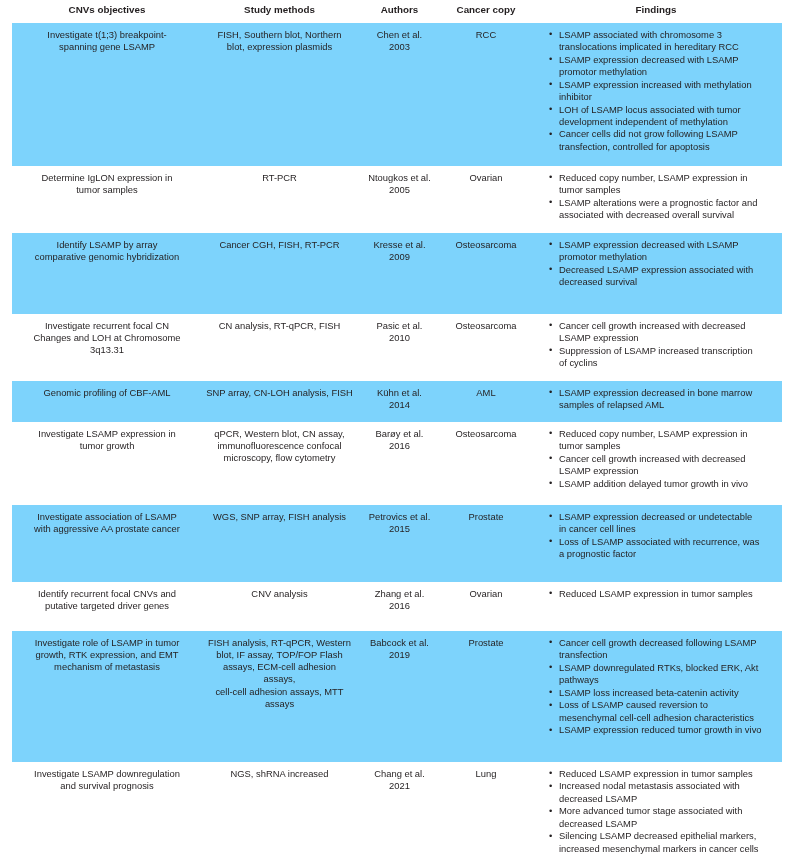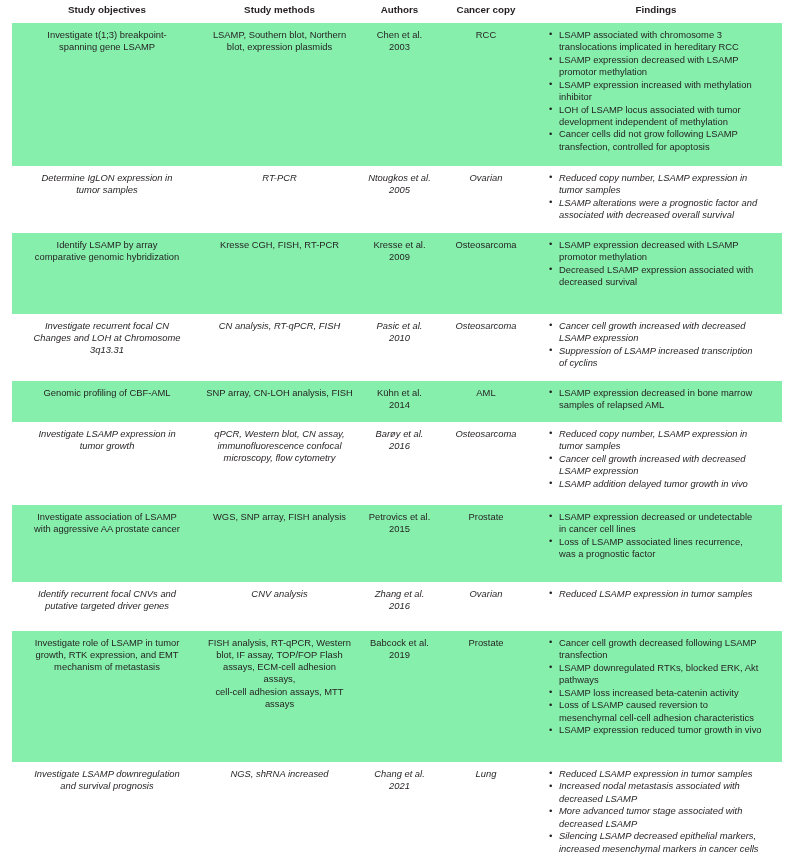--- a/index.html
+++ b/index.html
@@ -43,25 +43,24 @@
   }
   thead th.findings-head {
   }
 
   tbody td {
     vertical-align: top;
     padding: 6px 4px 7px 4px;
     border: none;
   }
   tbody tr.shaded td {
-    background: #86efac;
+    background: #7dd3fc;
   }
   tbody tr.plain td {
     background: #ffffff;
-    font-style: italic;
   }
   td.col-objectives,
   td.col-methods,
   td.col-authors,
   td.col-cancer {
     text-align: center;
   }
   td.col-findings {
     text-align: left;
     padding-left: 10px;
@@ -109,35 +108,35 @@
   <table class="study-table">
     <colgroup>
       <col class="c-obj">
       <col class="c-meth">
       <col class="c-auth">
       <col class="c-cancer">
       <col class="c-find">
     </colgroup>
     <thead>
       <tr>
-        <th>Study objectives</th>
+        <th>CNVs objectives</th>
         <th>Study methods</th>
         <th>Authors</th>
         <th>Cancer copy</th>
         <th class="findings-head">Findings</th>
       </tr>
     </thead>
     <tbody id="table-body">
         <tr class="shaded r0">
           <td class="col-objectives">
             <span class="cell-text">Investigate t(1;3) breakpoint-
 spanning gene LSAMP</span>
           </td>
           <td class="col-methods">
-            <span class="cell-text">LSAMP, Southern blot, Northern
+            <span class="cell-text">FISH, Southern blot, Northern
 blot, expression plasmids</span>
           </td>
           <td class="col-authors">
             <span class="cell-text">Chen et al.
 2003</span>
           </td>
           <td class="col-cancer">
             <span class="cell-text">RCC</span>
           </td>
           <td class="col-findings">
@@ -171,21 +170,21 @@
               <li>LSAMP alterations were a prognostic factor and associated with decreased overall survival</li>
             </ul>
           </td>
         </tr>
         <tr class="shaded r2">
           <td class="col-objectives">
             <span class="cell-text">Identify LSAMP by array
 comparative genomic hybridization</span>
           </td>
           <td class="col-methods">
-            <span class="cell-text">Kresse CGH, FISH, RT-PCR</span>
+            <span class="cell-text">Cancer CGH, FISH, RT-PCR</span>
           </td>
           <td class="col-authors">
             <span class="cell-text">Kresse et al.
 2009</span>
           </td>
           <td class="col-cancer">
             <span class="cell-text">Osteosarcoma</span>
           </td>
           <td class="col-findings">
             <ul class="findings-list">
@@ -273,21 +272,21 @@
           <td class="col-authors">
             <span class="cell-text">Petrovics et al.
 2015</span>
           </td>
           <td class="col-cancer">
             <span class="cell-text">Prostate</span>
           </td>
           <td class="col-findings">
             <ul class="findings-list">
               <li>LSAMP expression decreased or undetectable in cancer cell lines</li>
-              <li>Loss of LSAMP associated lines recurrence, was a prognostic factor</li>
+              <li>Loss of LSAMP associated with recurrence, was a prognostic factor</li>
             </ul>
           </td>
         </tr>
         <tr class="plain r7">
           <td class="col-objectives">
             <span class="cell-text">Identify recurrent focal CNVs and
 putative targeted driver genes</span>
           </td>
           <td class="col-methods">
             <span class="cell-text">CNV analysis</span>

